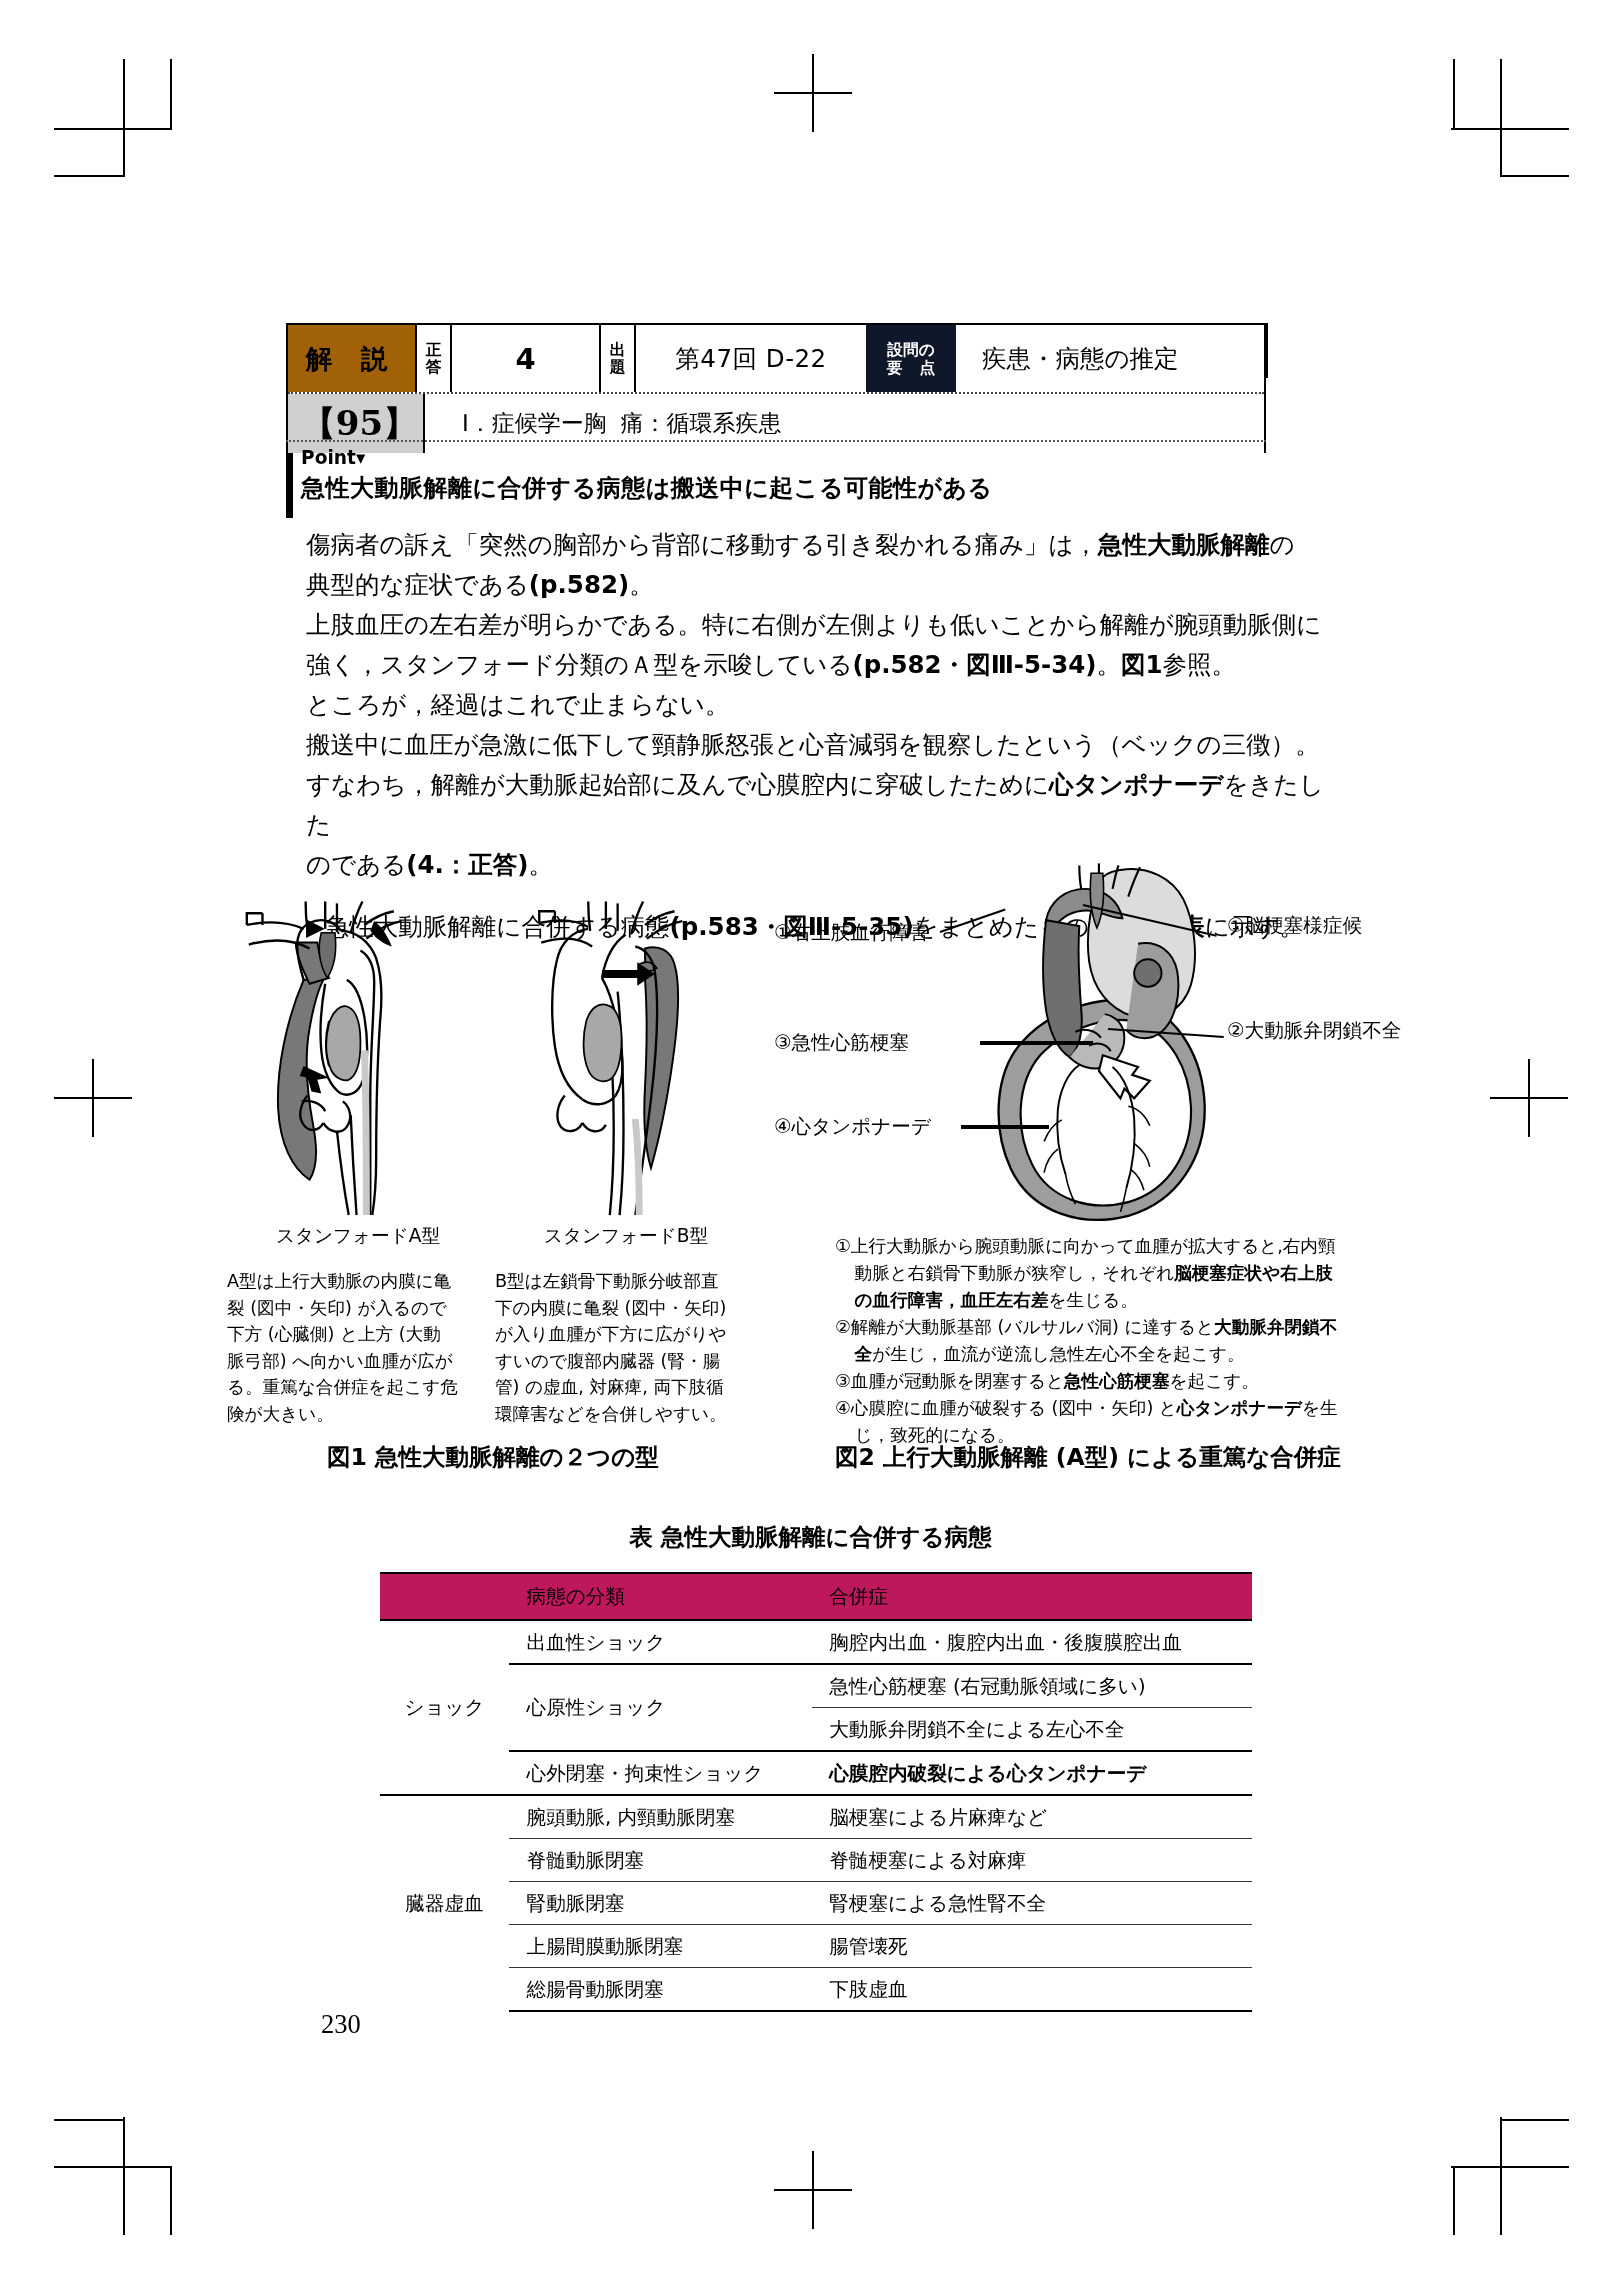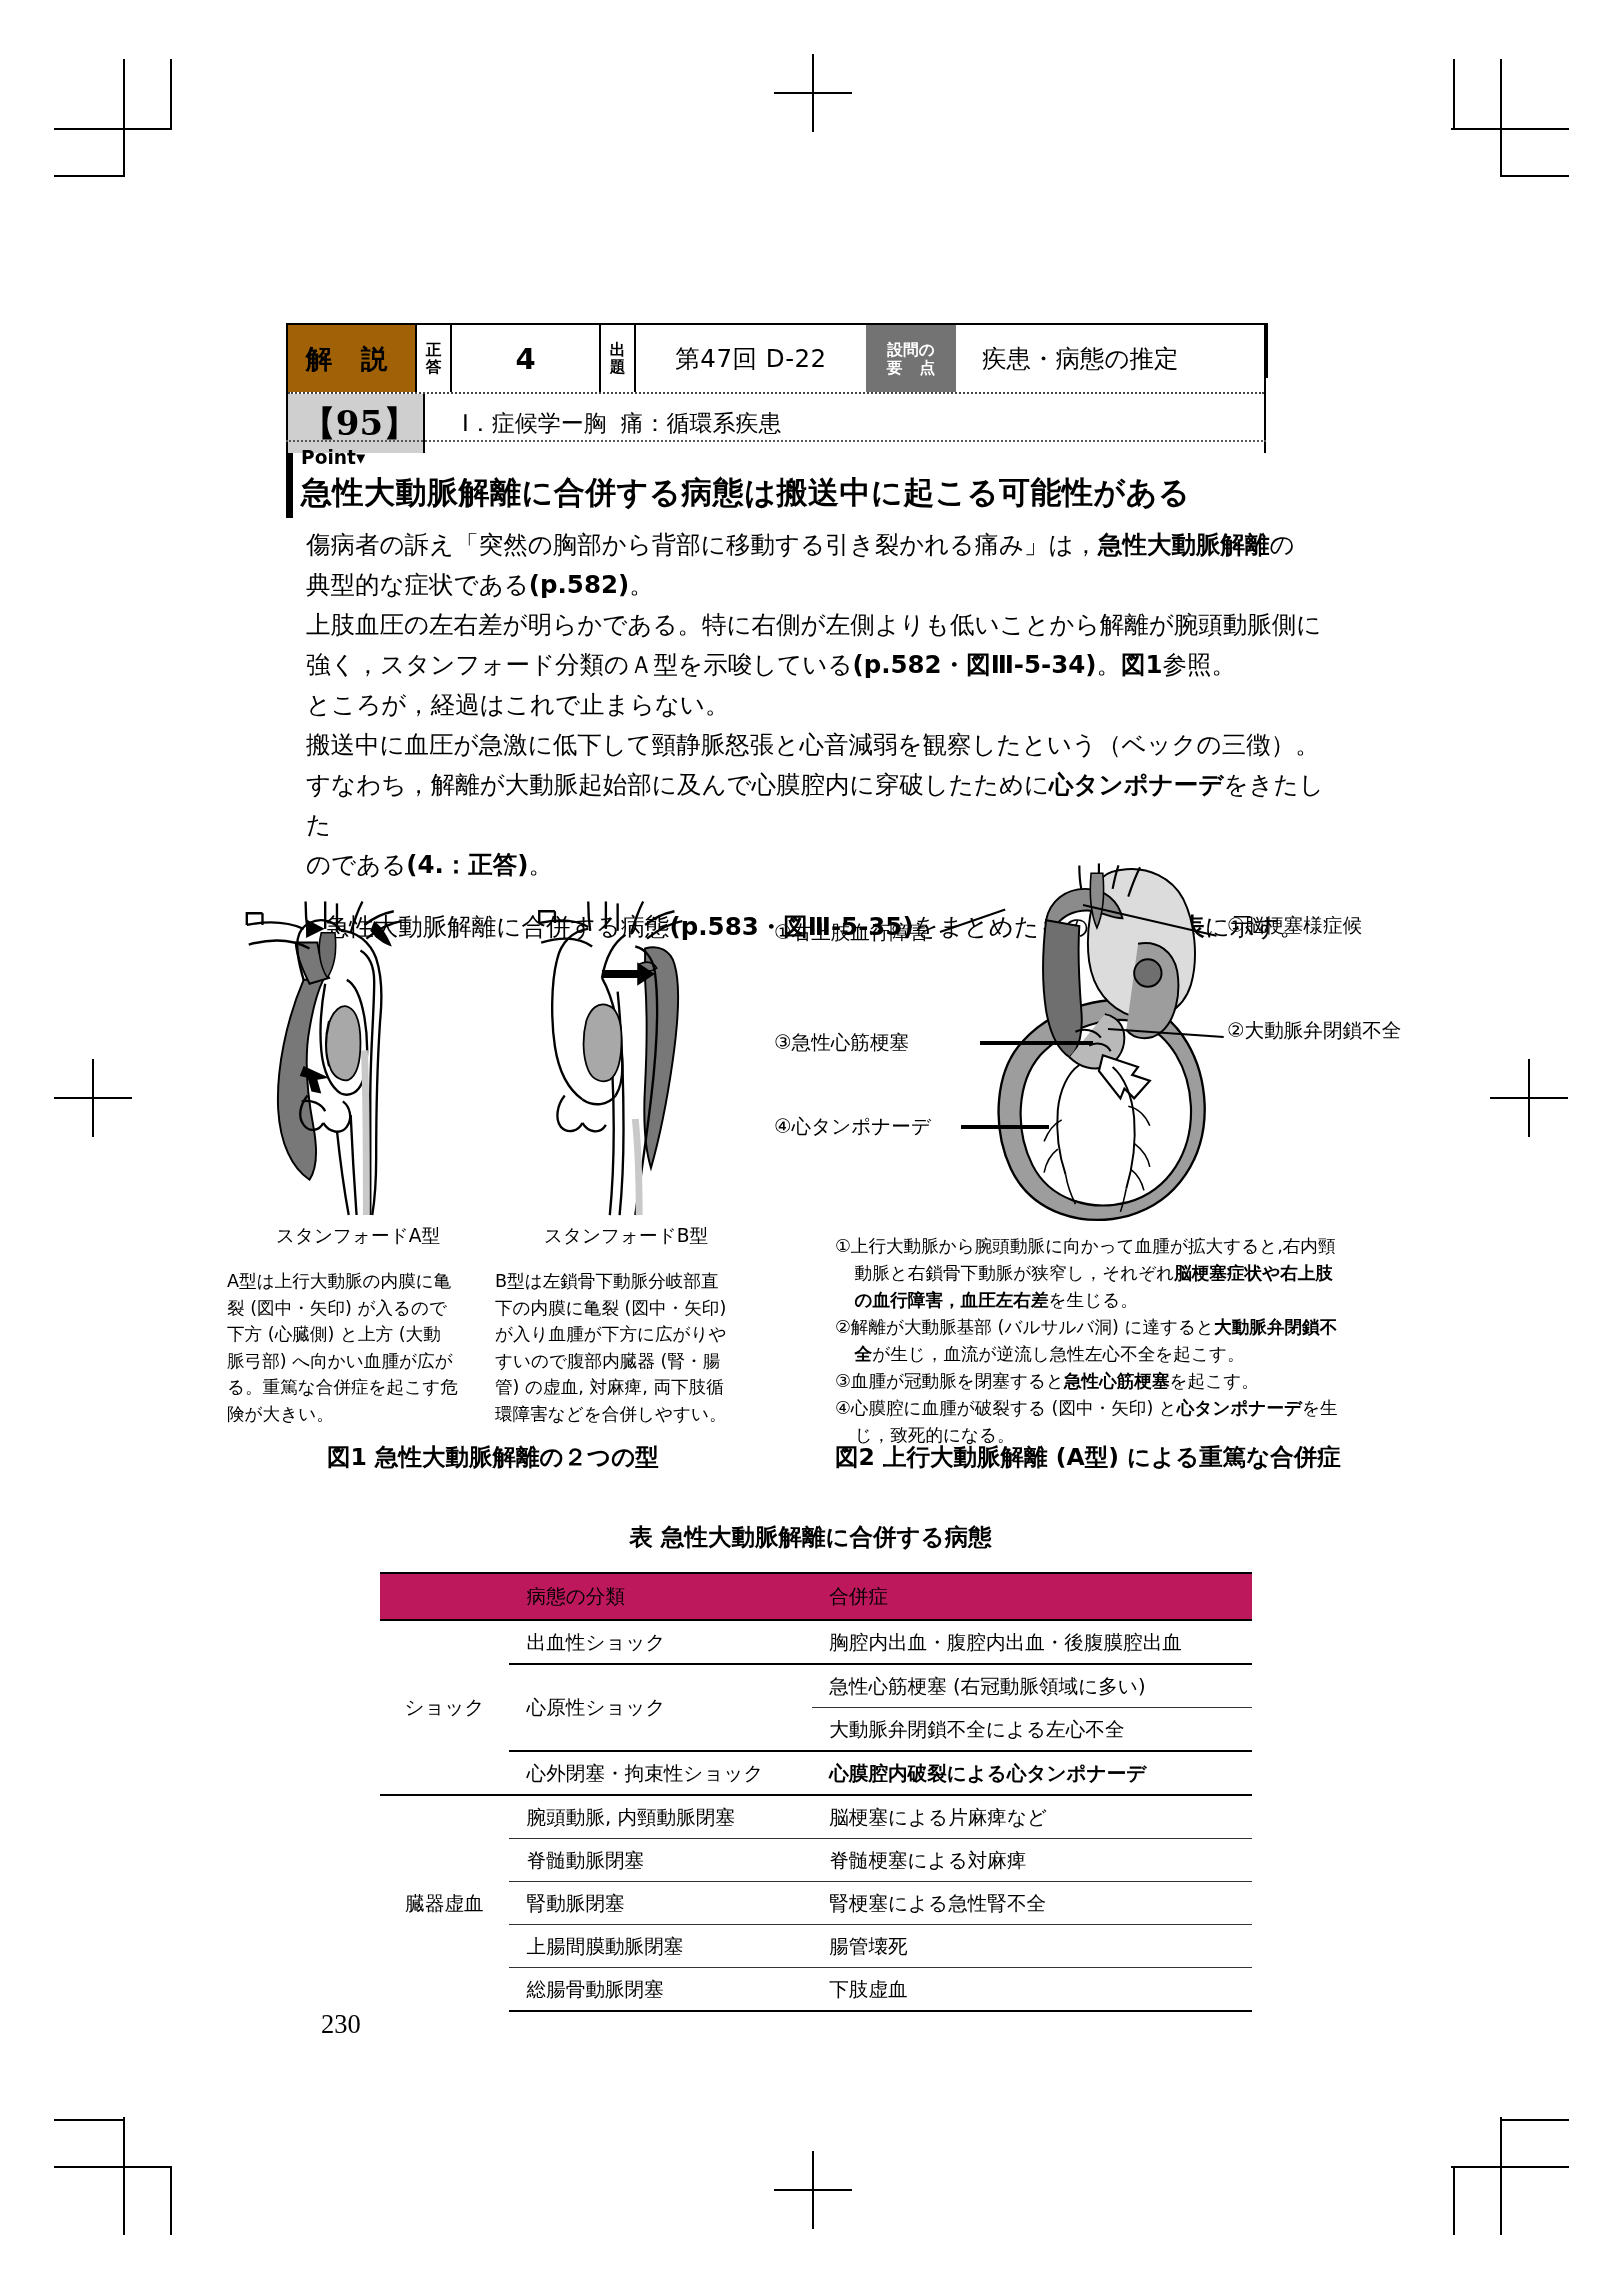--- a/index.html
+++ b/index.html
@@ -39,21 +39,21 @@
   }
   .cell-ans{
     width:147px;display:flex;align-items:center;justify-content:center;
     font-size:29px;font-weight:600;font-family:"DejaVu Sans",sans-serif;
   }
   .cell-src{
     width:230px;display:flex;align-items:center;justify-content:center;
     font-size:24.5px;font-family:"DejaVu Sans",sans-serif;letter-spacing:0.5px;
   }
   .cell-blk{
-    width:90px;background:#737373;color:#fff;
+    width:90px;background:#0f172a;color:#fff;
     display:flex;flex-direction:column;align-items:center;justify-content:center;
     font-size:15.7px;line-height:1.12;font-weight:700;
     font-family:"DejaVu Sans",sans-serif;
   }
   .cell-blk .l2{letter-spacing:5.9px;padding-left:5.9px;}
   .cell-point{
     flex:1;display:flex;align-items:center;padding-left:26px;
     font-size:24.5px;font-family:"DejaVu Sans",sans-serif;
   }
   .cell-topic{
@@ -61,21 +61,21 @@
     font-size:23px;font-family:Liberation Mono, monospace;
   }
   .hdr-underline{position:absolute;left:286px;top:440px;width:980px;height:0;
     border-bottom:2px dotted #555;}
   .hdr-rule-far{position:absolute;left:1266px;top:323px;width:0;height:55px;border-left:2.9px solid #000;}
 
   
   .point-bar{position:absolute;left:286px;top:453px;width:6.9px;height:65px;background:#000;}
   .point-lbl{position:absolute;left:301px;top:447px;font-size:18.6px;font-weight:700;
     font-family:"DejaVu Sans",sans-serif;}
-  .point-txt{position:absolute;left:301px;top:472px;font-size:31px;font-weight:700;
+  .point-txt{position:absolute;left:301px;top:472px;font-size:24px;font-weight:700;
     font-family:"DejaVu Sans",sans-serif;letter-spacing:0.5px;}
 
   
   .body{
     position:absolute;left:306px;top:525px;width:1019px;
     font-size:24.5px;line-height:40px;
     font-family:"DejaVu Serif",serif;
   }
   .body p{margin:0;text-indent:0;}
   .body b{font-family:"DejaVu Sans",sans-serif;font-weight:700;}

